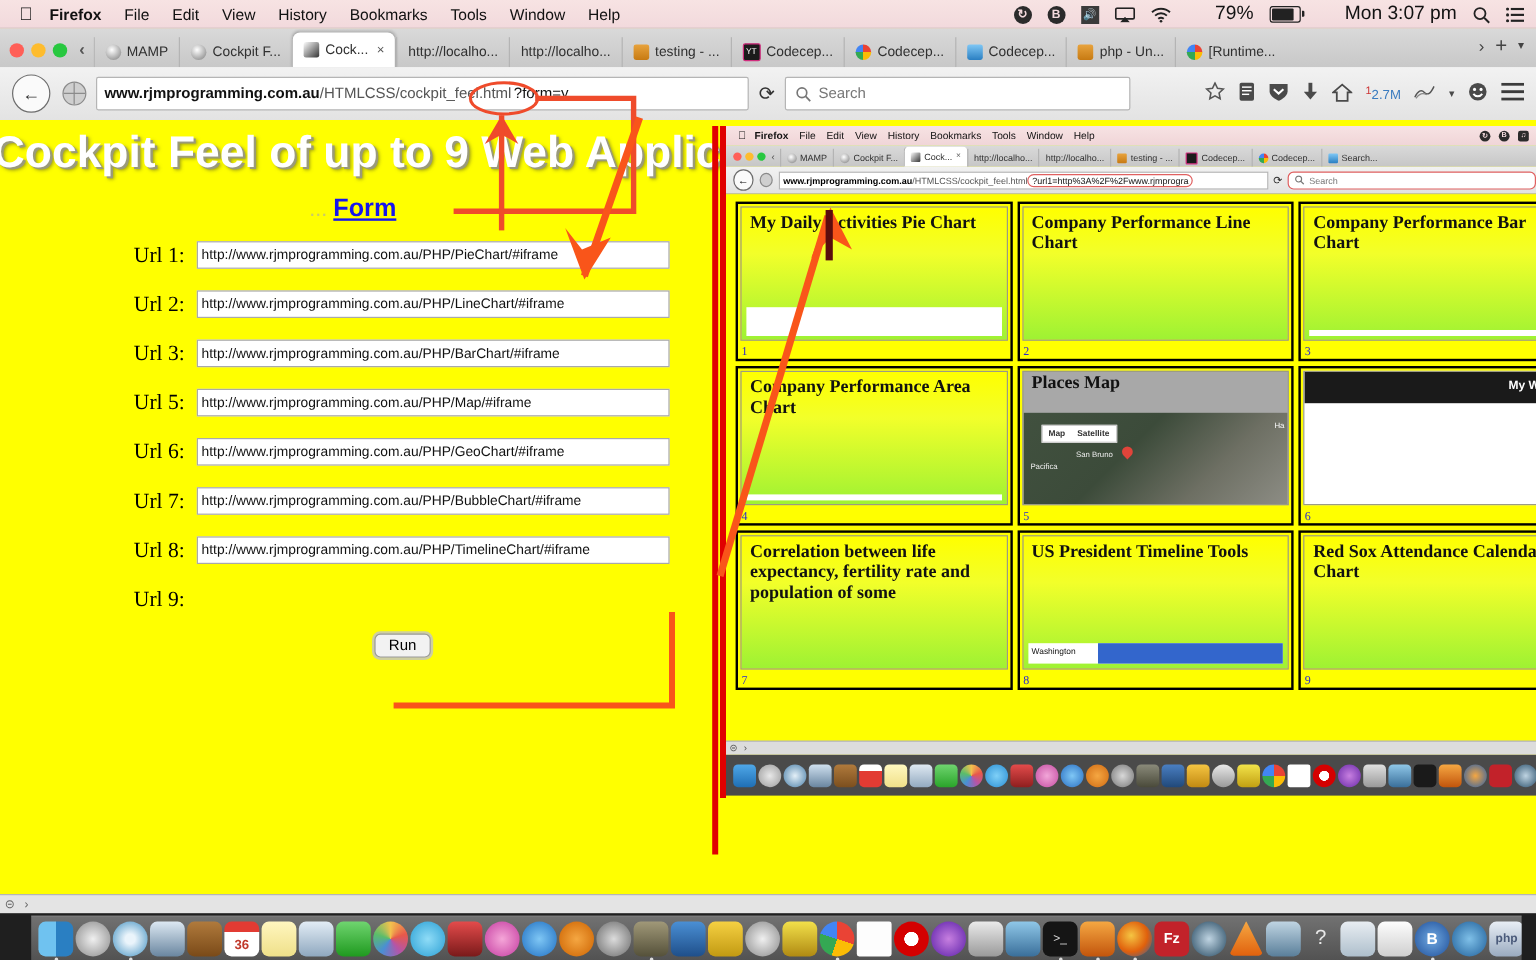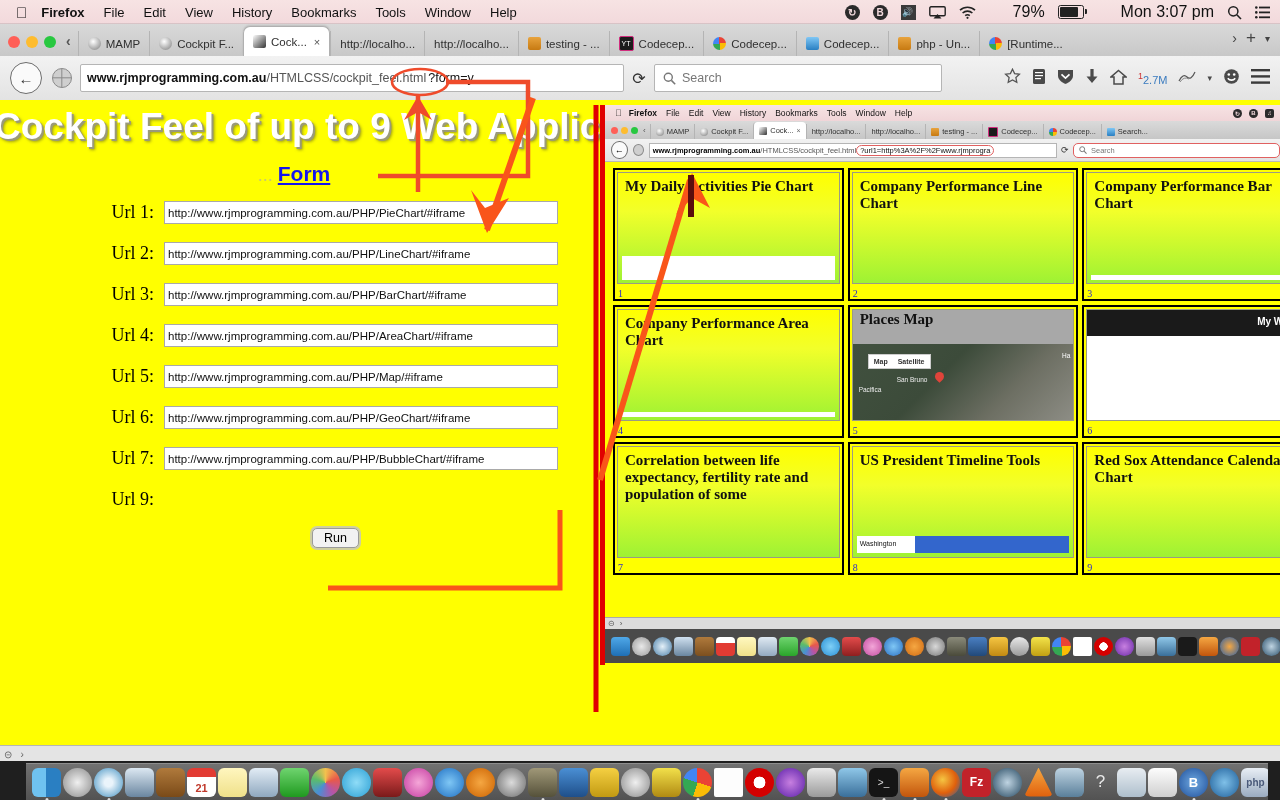--- a/index.html
+++ b/index.html
@@ -381,34 +381,34 @@
     </div>
     <div class="frow">
       <span class="flabel">Url 2:</span>
       <input class="finput" value="http://www.rjmprogramming.com.au/PHP/LineChart/#iframe" style="">
     </div>
     <div class="frow">
       <span class="flabel">Url 3:</span>
       <input class="finput" value="http://www.rjmprogramming.com.au/PHP/BarChart/#iframe" style="">
     </div>
     <div class="frow">
-      <span class="flabel">Url 4:</span>
-      <input class="finput" value="http://www.rjmprogramming.com.au/PHP/AreaChart/#iframe" style="">
-    </div>
-    <div class="frow">
       <span class="flabel">Url 5:</span>
       <input class="finput" value="http://www.rjmprogramming.com.au/PHP/Map/#iframe" style="">
     </div>
     <div class="frow">
       <span class="flabel">Url 6:</span>
       <input class="finput" value="http://www.rjmprogramming.com.au/PHP/GeoChart/#iframe" style="">
     </div>
     <div class="frow">
       <span class="flabel">Url 7:</span>
       <input class="finput" value="http://www.rjmprogramming.com.au/PHP/BubbleChart/#iframe" style="">
+    </div>
+    <div class="frow">
+      <span class="flabel">Url 8:</span>
+      <input class="finput" value="http://www.rjmprogramming.com.au/PHP/TimelineChart/#iframe" style="">
     </div>
     <div class="frow">
       <span class="flabel">Url 9:</span>
     </div>
     <div class="runrow">
       <button class="runbtn">Run</button>
     </div>
   </div>
 </div>
 
@@ -655,21 +655,21 @@
 </div>
 
 <div class="dockwrap">
   <div class="dock">
     <span class="di dot" style="background:linear-gradient(to right,#6fc2f0 50%,#2a7fc2 50%);"></span>
     <span class="di" style="background:radial-gradient(circle,#f0f0f0,#8a8a8a);border-radius:50%;"></span>
     <span class="di dot" style="background:radial-gradient(circle,#eaf4fb 20%,#3f8fc0);border-radius:50%;"></span>
     <span class="di" style="background:linear-gradient(#dce8f2,#6a86a0);"></span>
     <span class="di" style="background:linear-gradient(#b07a3c,#7a4a18);"></span>
     <span class="di" style="background:linear-gradient(#e23b33 0 30%,#fff 30%);color:#c0392b;font-size:11px;font-weight:bold;align-items:flex-end;padding-bottom:3px;box-sizing:border-box;">
-        <span>21</span>
+        <span>36</span>
       </span>
     <span class="di" style="background:linear-gradient(#fff6bf,#efe089);"></span>
     <span class="di" style="background:linear-gradient(#e2ecf5,#8fa8bf);"></span>
     <span class="di" style="background:linear-gradient(#6fd46f,#1f9a1f);"></span>
     <span class="di" style="background:conic-gradient(#f2c14e,#e8594a,#b455a8,#4a8fd4,#5bbd6a,#f2c14e);border-radius:50%;"></span>
     <span class="di" style="background:radial-gradient(circle,#8fdcf7,#2a9fd4);border-radius:50%;"></span>
     <span class="di" style="background:linear-gradient(#e34b4b,#7a1a1a);"></span>
     <span class="di" style="background:radial-gradient(circle,#f5a6d8,#c43ba0);border-radius:50%;"></span>
     <span class="di" style="background:radial-gradient(circle,#7fc7f5,#1f6fc2);border-radius:50%;"></span>
     <span class="di" style="background:radial-gradient(circle,#f5a742,#cc6200);border-radius:50%;"></span>

